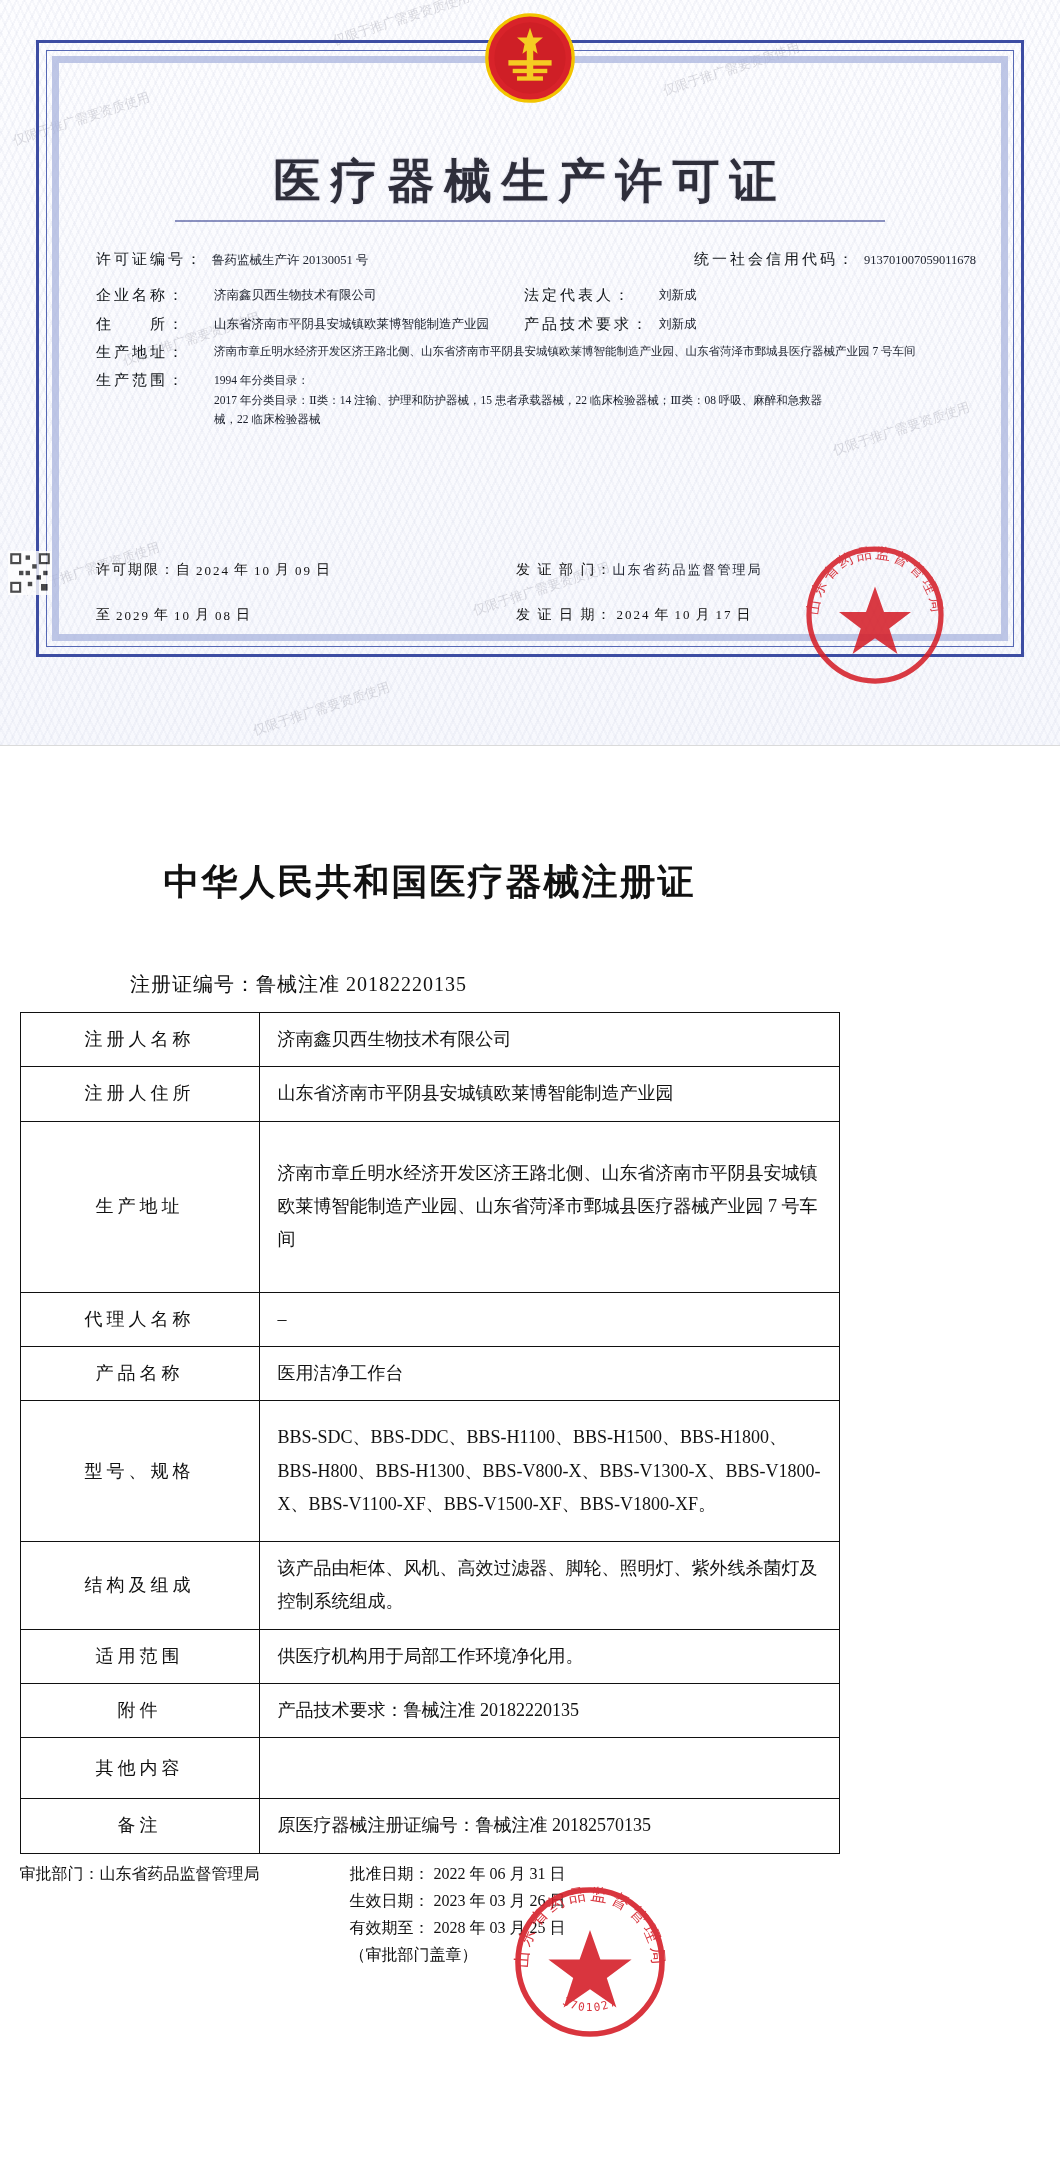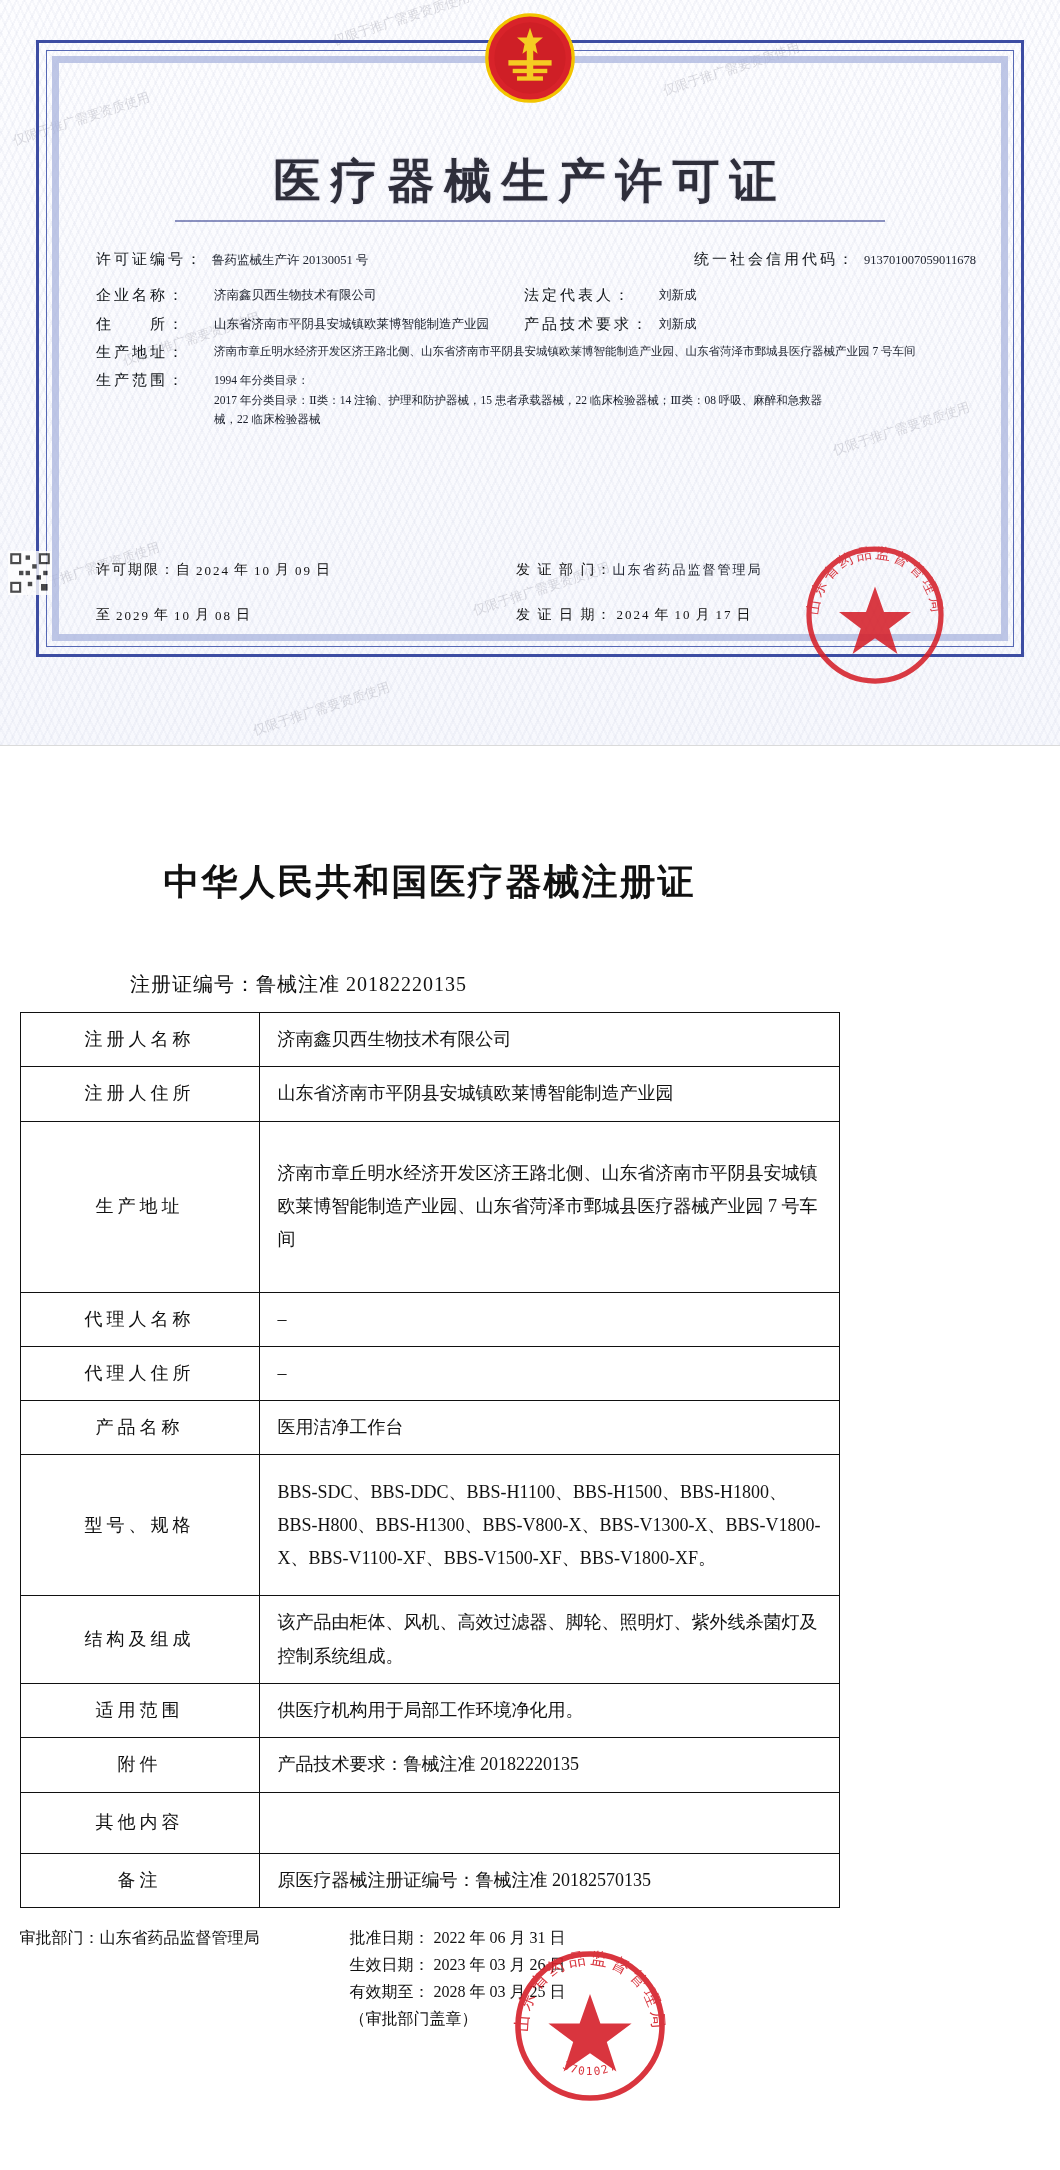--- a/index.html
+++ b/index.html
@@ -51,21 +51,21 @@
 
   
   .cert2{position:relative;width:859px;height:1412px;background:#fff;padding-top:40px;box-sizing:border-box;}
   .title2{text-align:center;font-size:36px;letter-spacing:2px;font-weight:700;color:#111;margin:60px 0 0;
      font-family:"DejaVu Serif","Liberation Serif",serif;}
   .regno{margin:64px 0 14px 130px;font-size:20px;letter-spacing:1px;}
   table.t2{border-collapse:collapse;margin:0 auto;width:820px;font-size:18px;}
   table.t2 td{border:1px solid #111;padding:10px 14px;vertical-align:middle;line-height:1.85;}
   table.t2 td.k{width:210px;text-align:center;letter-spacing:4px;}
   table.t2 td.v{padding-left:18px;}
-  .foot{width:820px;margin:20px auto 0;font-size:16px;position:relative;}
+  .foot{width:820px;margin:10px auto 0;font-size:16px;position:relative;}
   .foot .fr{display:flex;margin-bottom:6px;}
   .foot .fl{width:330px;}
   .foot .fx{flex:1;}
   .seal2{position:absolute;right:170px;top:18px;width:160px;height:160px;opacity:.9;}
 </style>
 </head>
 <body>
 
 <div class="cert1">
   <div class="paper"></div>
@@ -226,24 +226,20 @@
       </tr>
       <tr>
         <td class="k">生产地址</td>
         <td class="v" style="height:150px">济南市章丘明水经济开发区济王路北侧、山东省济南市平阴县安城镇欧莱博智能制造产业园、山东省菏泽市鄄城县医疗器械产业园 7 号车间</td>
       </tr>
       <tr>
         <td class="k">代理人名称</td>
         <td class="v">–</td>
       </tr>
       <tr>
-        <td class="k">代理人住所</td>
-        <td class="v">–</td>
-      </tr>
-      <tr>
         <td class="k">产品名称</td>
         <td class="v">医用洁净工作台</td>
       </tr>
       <tr>
         <td class="k">型号、规格</td>
         <td class="v" style="height:120px">BBS-SDC、BBS-DDC、BBS-H1100、BBS-H1500、BBS-H1800、BBS-H800、BBS-H1300、BBS-V800-X、BBS-V1300-X、BBS-V1800-X、BBS-V1100-XF、BBS-V1500-XF、BBS-V1800-XF。</td>
       </tr>
       <tr>
         <td class="k">结构及组成</td>
         <td class="v">该产品由柜体、风机、高效过滤器、脚轮、照明灯、紫外线杀菌灯及控制系统组成。</td>

